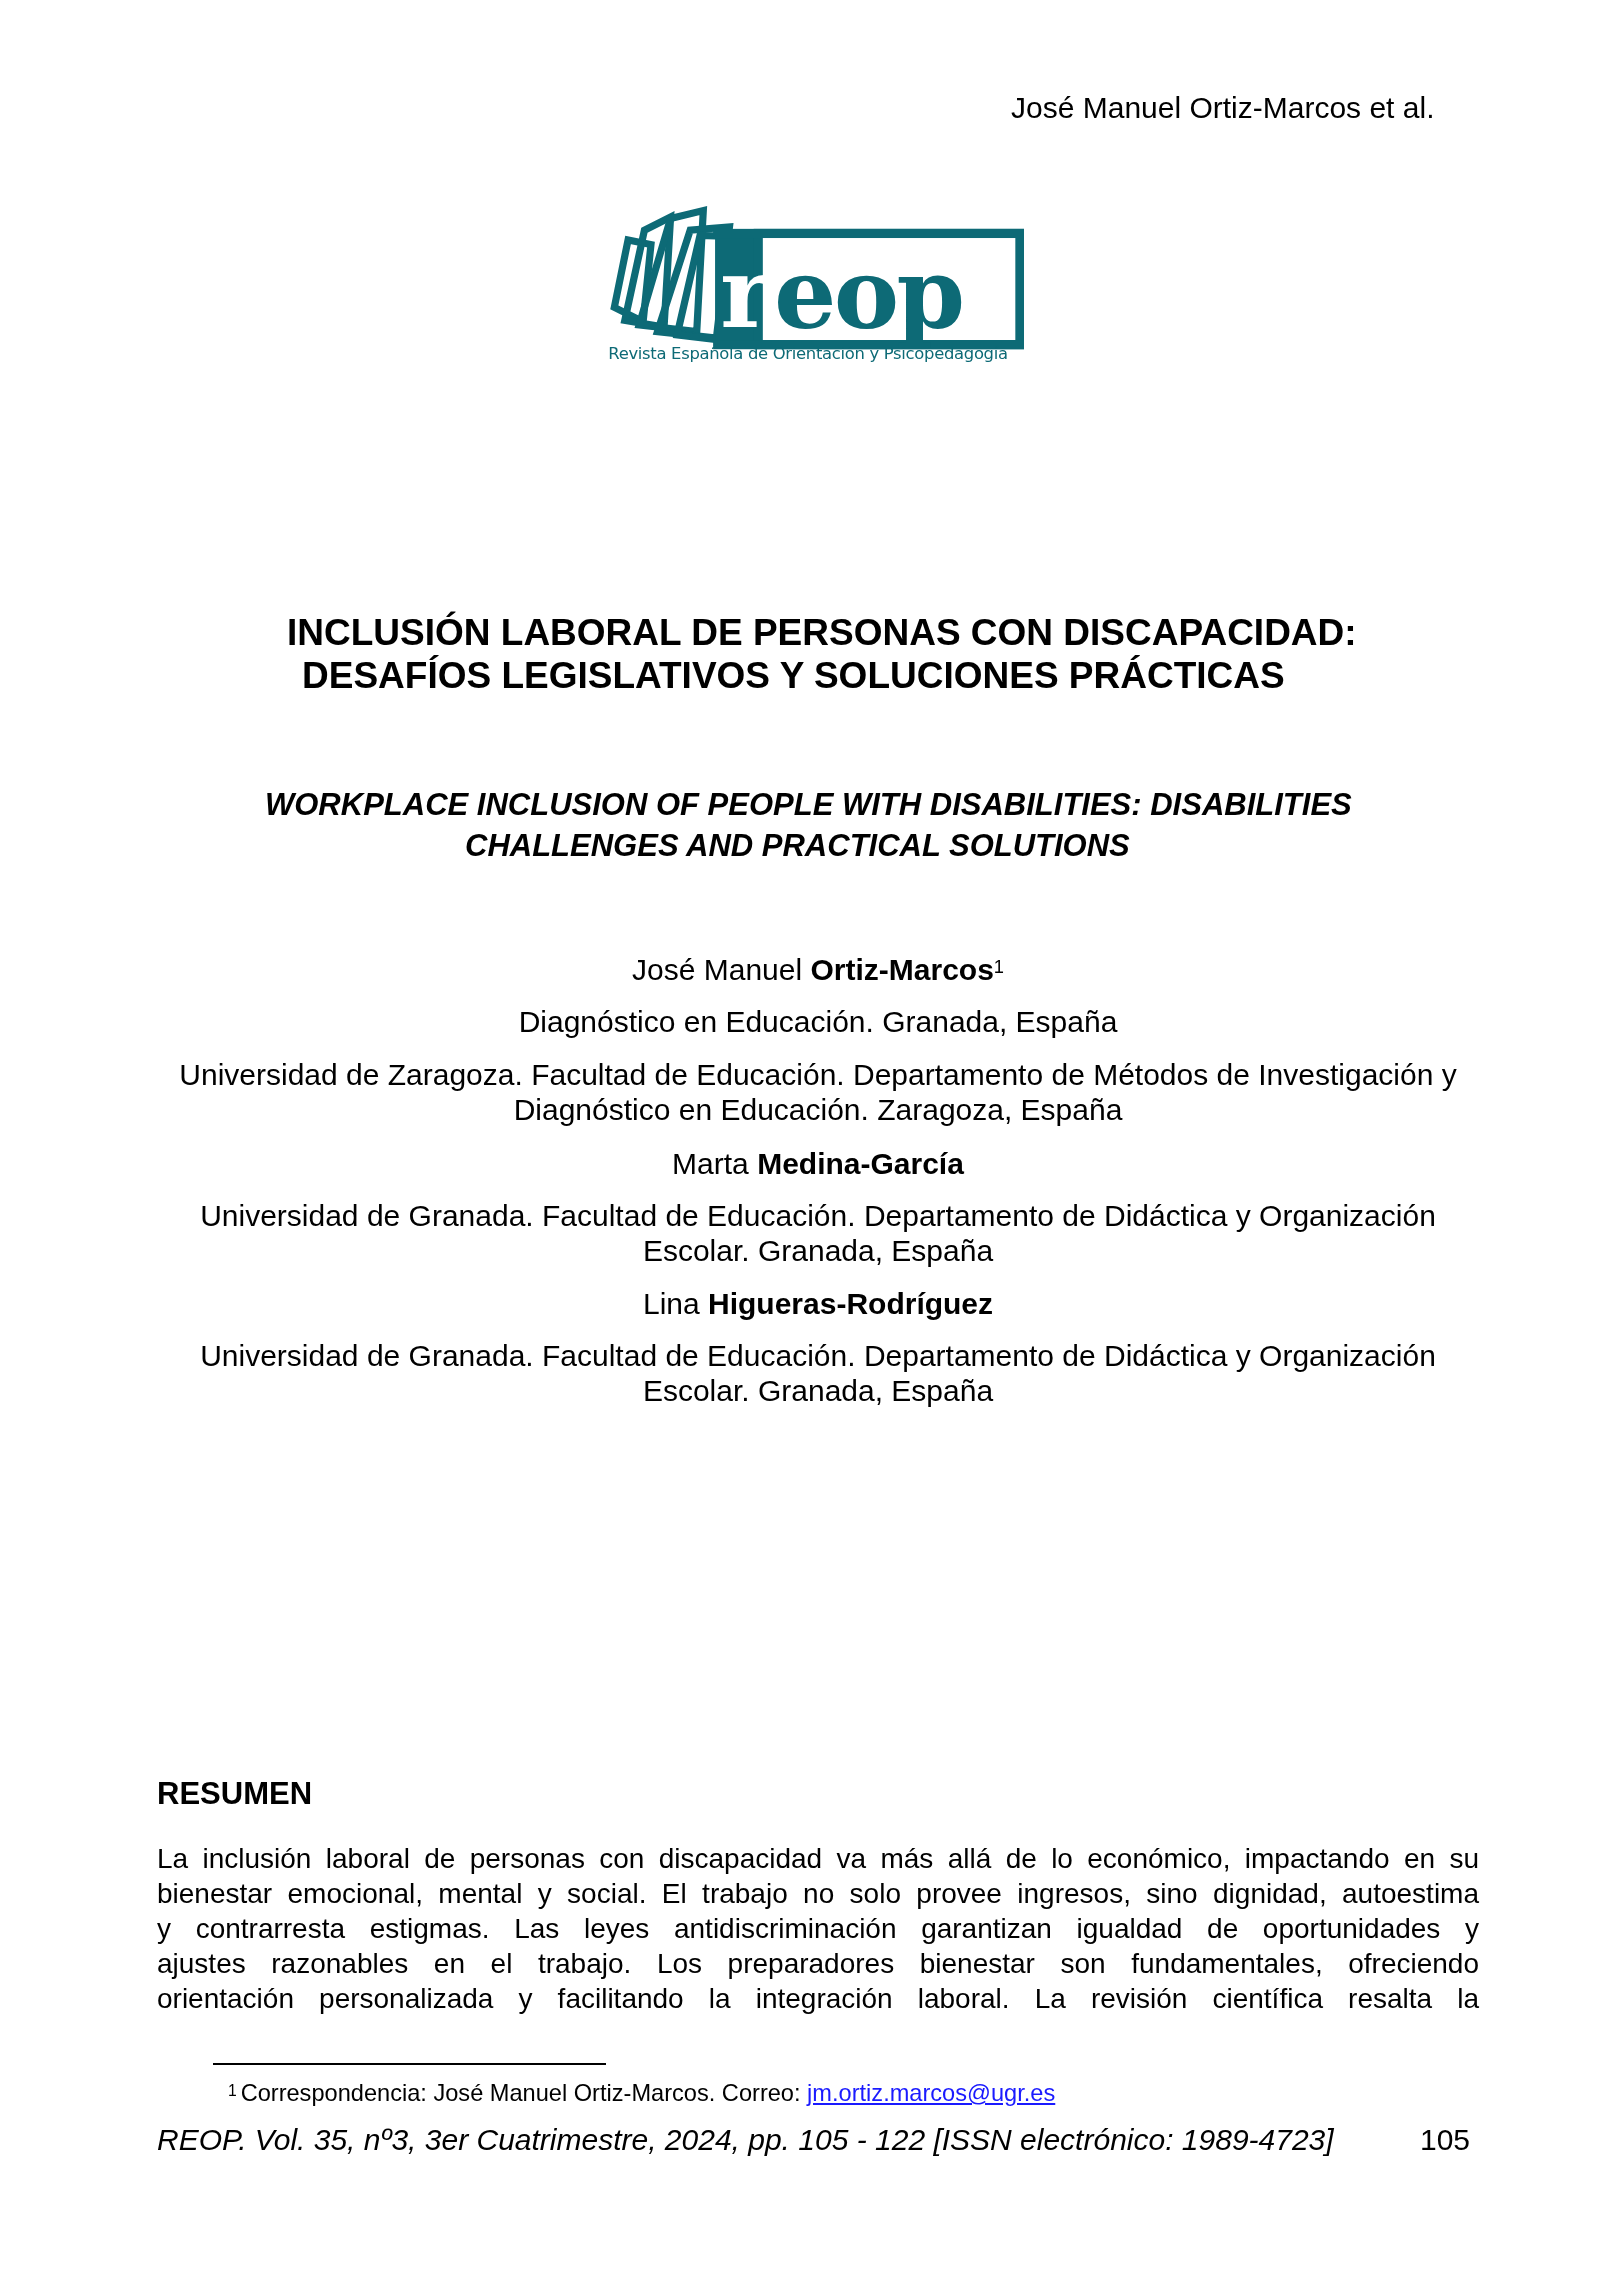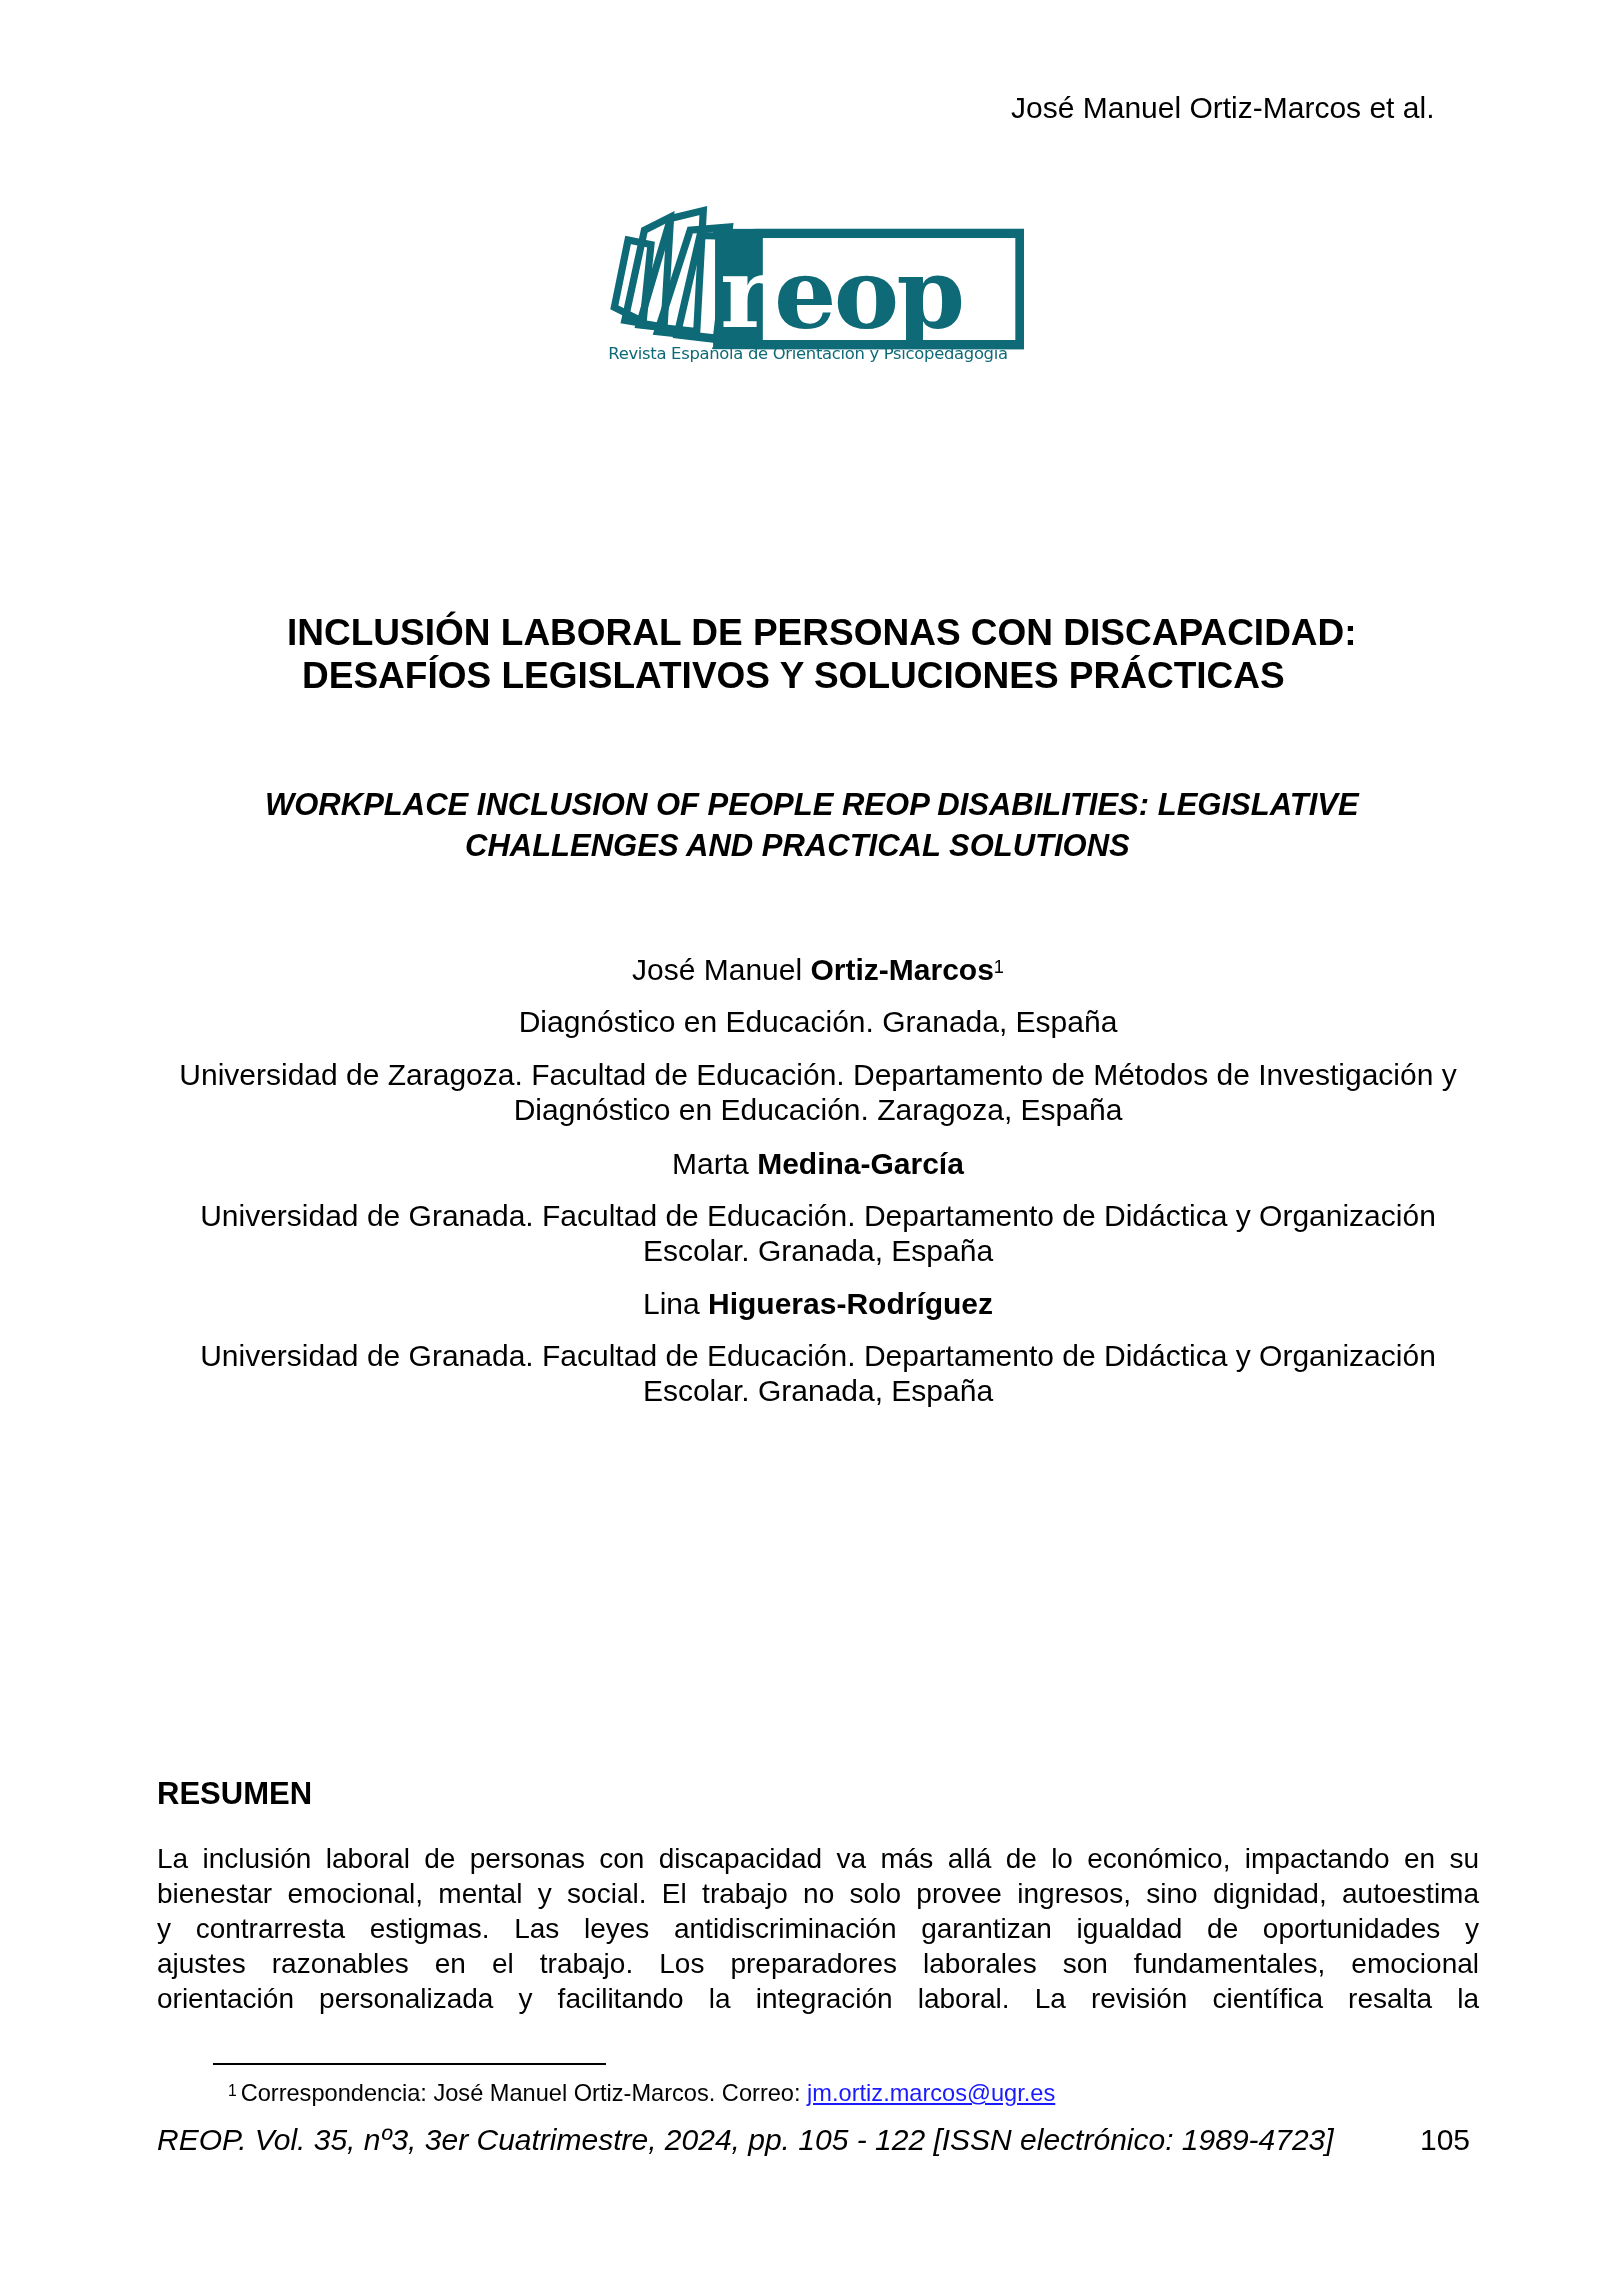--- a/index.html
+++ b/index.html
@@ -57,21 +57,21 @@
   </svg>
   <div style="position:absolute; left:3.3px; top:140px; font-family:'DejaVu Sans', sans-serif; font-size:16.4px; color:#0d6a76; white-space:nowrap; letter-spacing:-0.3px;">Revista Española de Orientación y Psicopedagogía</div>
 </div>
 
 <div class="abs title-es">
   <div style="left:287px; top:0;">INCLUSIÓN LABORAL DE PERSONAS CON DISCAPACIDAD:</div>
   <div style="left:302px; top:43px;">DESAFÍOS LEGISLATIVOS Y SOLUCIONES PRÁCTICAS</div>
 </div>
 
 <div class="abs title-en">
-  <div style="left:265px; top:0;">WORKPLACE INCLUSION OF PEOPLE REOP DISABILITIES: LEGISLATIVE</div>
+  <div style="left:265px; top:0;">WORKPLACE INCLUSION OF PEOPLE WITH DISABILITIES: DISABILITIES</div>
   <div style="left:465px; top:41px;">CHALLENGES AND PRACTICAL SOLUTIONS</div>
 </div>
 
 <div class="abs authors">
   <div>
     <p class="author-name">
       <span>José Manuel</span>
       <b>Ortiz-Marcos</b><sup>1</sup>
     </p>
     <div class="affil">
@@ -104,21 +104,21 @@
       <div>Escolar. Granada, España</div>
     </div>
   </div>
 </div>
 
 <div class="abs section-head">RESUMEN</div>
 <div class="abs abstract">
   <span class="line">La inclusión laboral de personas con discapacidad va más allá de lo económico, impactando en su</span>
   <span class="line">bienestar emocional, mental y social. El trabajo no solo provee ingresos, sino dignidad, autoestima</span>
   <span class="line">y contrarresta estigmas. Las leyes antidiscriminación garantizan igualdad de oportunidades y</span>
-  <span class="line">ajustes razonables en el trabajo. Los preparadores laborales son fundamentales, emocional</span>
+  <span class="line">ajustes razonables en el trabajo. Los preparadores bienestar son fundamentales, ofreciendo</span>
   <span class="line">orientación personalizada y facilitando la integración laboral. La revisión científica resalta la</span>
 </div>
 
 <div class="abs fn-rule"></div>
 <div class="abs footnote">
   <sup>1</sup><span>Correspondencia: José Manuel Ortiz-Marcos. Correo: </span><a>jm.ortiz.marcos@ugr.es</a>
 </div>
 
 <div class="abs footer">
   <span class="journal">REOP. Vol. 35, nº3, 3er Cuatrimestre, 2024, pp. 105 - 122 [ISSN electrónico: 1989-4723]</span>

